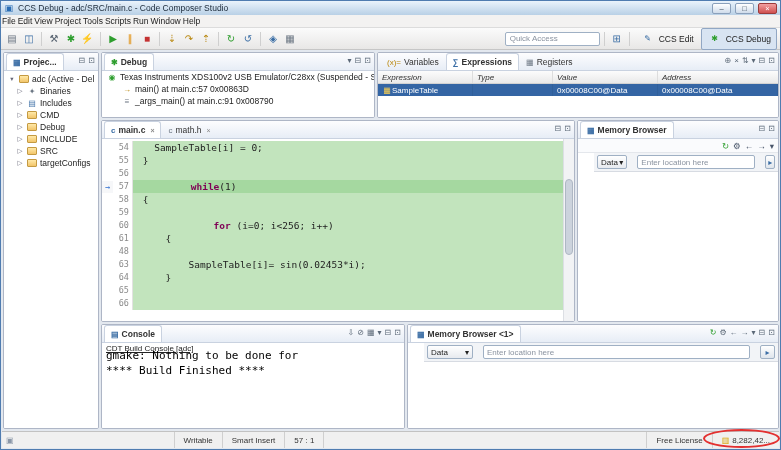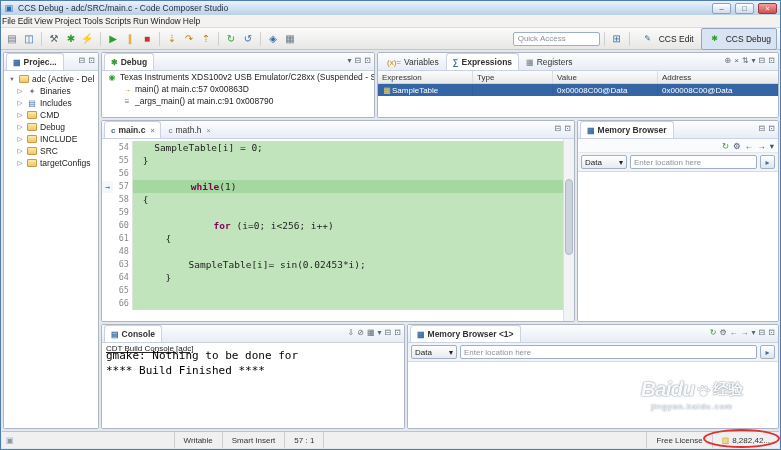--- a/index.html
+++ b/index.html
@@ -15,21 +15,21 @@
   .wbtn.close { background:linear-gradient(#f2a0a0,#cf4f4f); color:#fff; border-color:#9b3a3a; }
 
   .menubar { height:13px; background:#f3f2f1; border-bottom:1px solid #dcdcdc; display:flex; align-items:center; font-size:8.5px; }
   .mi { padding:0 1px; height:100%; display:flex; align-items:center; }
 
   .toolbar { height:22px; background:linear-gradient(#fbfbfb,#e8e7e6); border-bottom:1px solid #c6c6c6; display:flex; align-items:center; padding:0 3px; gap:1px; }
   .tbi { width:16px; height:16px; display:flex; align-items:center; justify-content:center; font-size:10px; border-radius:2px; cursor:default; }
   .tbsep { width:1px; height:14px; background:#cfcfcf; margin:0 3px; }
   .tbspacer { flex:1; }
   .gray{color:#6b7683}.blue{color:#3b6ea5}.green{color:#2e9e2e}.red{color:#c43232}.orange{color:#e08a00}.gold{color:#b8860b}.yellow{color:#dca800}.slate{color:#55616e}
-  input.qa { width:87px; height:14px; border:1px solid #9fb0c4; border-radius:2px; font-size:8px; padding:0 4px; font-family:"Liberation Sans",sans-serif; }
+  input.qa { width:95px; height:14px; border:1px solid #9fb0c4; border-radius:2px; font-size:8px; padding:0 4px; font-family:"Liberation Sans",sans-serif; }
   input::placeholder { color:#8a93a0; }
   .persp { display:flex; align-items:center; gap:3px; font-size:8.5px; padding:2px 5px; border-radius:2px; border:1px solid transparent; }
   .persp.active { background:#d8e4f2; border-color:#91a7c4; }
 
   
   .panel { position:absolute; background:#fff; border:1px solid #aeb6c6; border-radius:2px; overflow:hidden; display:flex; flex-direction:column; }
   .tabbar { height:18px; min-height:18px; background:linear-gradient(#fdfdfe,#e7edf6); border-bottom:1px solid #c9d2e0; display:flex; align-items:flex-end; padding-left:2px; position:relative; }
   .tab { height:17px; display:flex; align-items:center; gap:3px; padding:0 6px; font-size:8.5px; color:#333; border:1px solid transparent; border-bottom:none; border-radius:3px 3px 0 0; white-space:nowrap; }
   .tab.active { background:#fff; border-color:#c9d2e0; font-weight:bold; }
   .tabic { font-size:8px; }
@@ -42,42 +42,42 @@
   .trow { display:flex; align-items:center; gap:3px; height:12px; padding-left:4px; white-space:nowrap; overflow:hidden; }
   .trow.child { padding-left:12px; }
   .tw { width:8px; font-size:6.5px; color:#667; text-align:center; }
   .fic { width:10px; height:8px; background:linear-gradient(#ffe9a8,#f2c56a); border:1px solid #c49a42; border-radius:1px; flex:none; }
   .gic { font-size:8px; width:10px; text-align:center; flex:none; }
 
   
   .drow { display:flex; align-items:center; gap:3px; height:12px; font-size:8.5px; white-space:nowrap; overflow:hidden; }
 
   
-  .whead { display:flex; background:linear-gradient(#fcfcfc,#e9e9e9); border-bottom:1px solid #d2d2d2; font-size:8px; height:13px; align-items:center; color:#333; }
+  .whead { display:flex; background:linear-gradient(#fcfcfc,#e9e9e9); border-bottom:1px solid #d2d2d2; font-size:8px; height:13px; align-items:center; color:#333;font-style:italic; }
   .wc { padding:0 4px; border-right:1px solid #ddd; height:100%; display:flex; align-items:center; overflow:hidden; white-space:nowrap; }
   .c1{width:95px;flex:none}.c2{width:80px;flex:none}.c3{width:105px;flex:none}.c4{flex:1;border-right:none}
   .wrow { display:flex; height:12px; font-size:8px; align-items:center; }
   .wrow.selected { background:#3465a4; color:#fff; }
   .wrow .wc { border-right:1px solid rgba(0,0,0,0.06); }
 
   
   .edbody { flex:1; background:#fff; font-family:"DejaVu Sans Mono",monospace; font-size:9.5px; padding-top:2px; position:relative; }
   .cline { display:flex; height:13px; line-height:13px; white-space:pre;align-items:center; }
   .gut { width:11px; flex:none; background:#f6f7f9; text-align:center; font-size:8.5px; color:#2f6fd0; line-height:12px; }
   .lnum { width:20px; flex:none; text-align:right; padding-right:3px; color:#8a8a8a; background:#fff; border-right:1px solid #e2e2e2; font-size:8.5px; }
   .ltext { flex:1; padding-left:4px; overflow:hidden; }
   .cov .ltext { background:#c2e4bd; }
   .current .ltext { background:#a5d8a0; }
   .kw { color:#7f0055; font-weight:bold;margin-left:48px; }
   .vscroll { position:absolute; right:0; top:0; bottom:0; width:11px; background:#f2f3f5; border-left:1px solid #dcdfe4; }
   .vthumb { position:absolute; top:22%; height:42%; left:1px; right:1px; background:#ccd3dd; border:1px solid #aeb7c4; border-radius:4px; }
 
   
   .memtools { height:14px; display:flex; justify-content:flex-end; align-items:center; gap:4px; padding:0 4px; font-size:8.5px; color:#49566a; background:#fafbfd; border-bottom:1px solid #e4e7ec; }
-  .memloc { display:flex; align-items:flex-start; gap:3px; padding:2px 3px; background:#f2f4f7; border-bottom:1px solid #d7dbe2; }
+  .memloc { display:flex; align-items:flex-start; gap:10px; padding:2px 3px; background:#f2f4f7; border-bottom:1px solid #d7dbe2;margin-left:16px; }
   .datadrop { width:46px; height:14px; border:1px solid #9fb0c4; background:linear-gradient(#fff,#e7eaef); font-size:8px; display:flex; align-items:center; justify-content:space-between; padding:0 3px; border-radius:2px; }
   input.loc { flex:1; height:14px; border:1px solid #9fb0c4; font-size:8px; padding:0 3px; font-family:"Liberation Sans",sans-serif; border-radius:2px; }
   .gobtn { width:15px; height:14px; border:1px solid #9fb0c4; background:linear-gradient(#fff,#dfe5ec); display:flex; align-items:center; justify-content:center; font-size:8px; color:#3b6ea5; border-radius:2px; }
 
   
   .consub { height:12px; font-size:8px; color:#222; padding:1px 4px; background:#fff;text-decoration:underline; }
   .context { font-family:"DejaVu Sans Mono",monospace; font-size:11px; line-height:15px; padding-left:4px; margin-top:-7px; white-space:pre; color:#000; }
 
   
   .statusbar { position:absolute; left:1px; right:1px; bottom:1px; height:17px; background:#f0f0f0; border-top:1px solid #c2c2c2; display:flex; align-items:center; font-size:8px; color:#333; }
@@ -407,32 +407,16 @@
     <span class="sseg">Smart Insert</span>
     <span class="sseg">57 : 1</span>
     <span class="sspacer"></span>
     <span class="sseg first">Free License</span>
     <span class="sseg" style="border-right:none;">
       <span class="heapic">▥</span>
       <span>8,282,42...</span>
     </span>
   </div>
 
-  <div class="watermark">
-    <div class="wm-row">
-      <span class="wm-brand">Baidu</span>
-      <svg width="15" height="15" viewBox="0 0 16 16" style="margin-bottom:3px;">
-        <g fill="rgba(255,255,255,0.95)" stroke="rgba(130,142,160,0.8)" stroke-width="0.5">
-          <ellipse cx="8" cy="11" rx="4" ry="3.2"></ellipse>
-          <circle cx="3" cy="6.5" r="1.7"></circle>
-          <circle cx="6.8" cy="4.2" r="1.7"></circle>
-          <circle cx="10.8" cy="4.8" r="1.7"></circle>
-          <circle cx="13.4" cy="7.8" r="1.5"></circle>
-        </g>
-      </svg>
-      <span class="wm-suffix">经验</span>
-    </div>
-    <div class="wm-url">jingyan.baidu.com</div>
-  </div>
 
   <div class="red-ellipse"></div>
 
 </div>
 
 </body></html>

